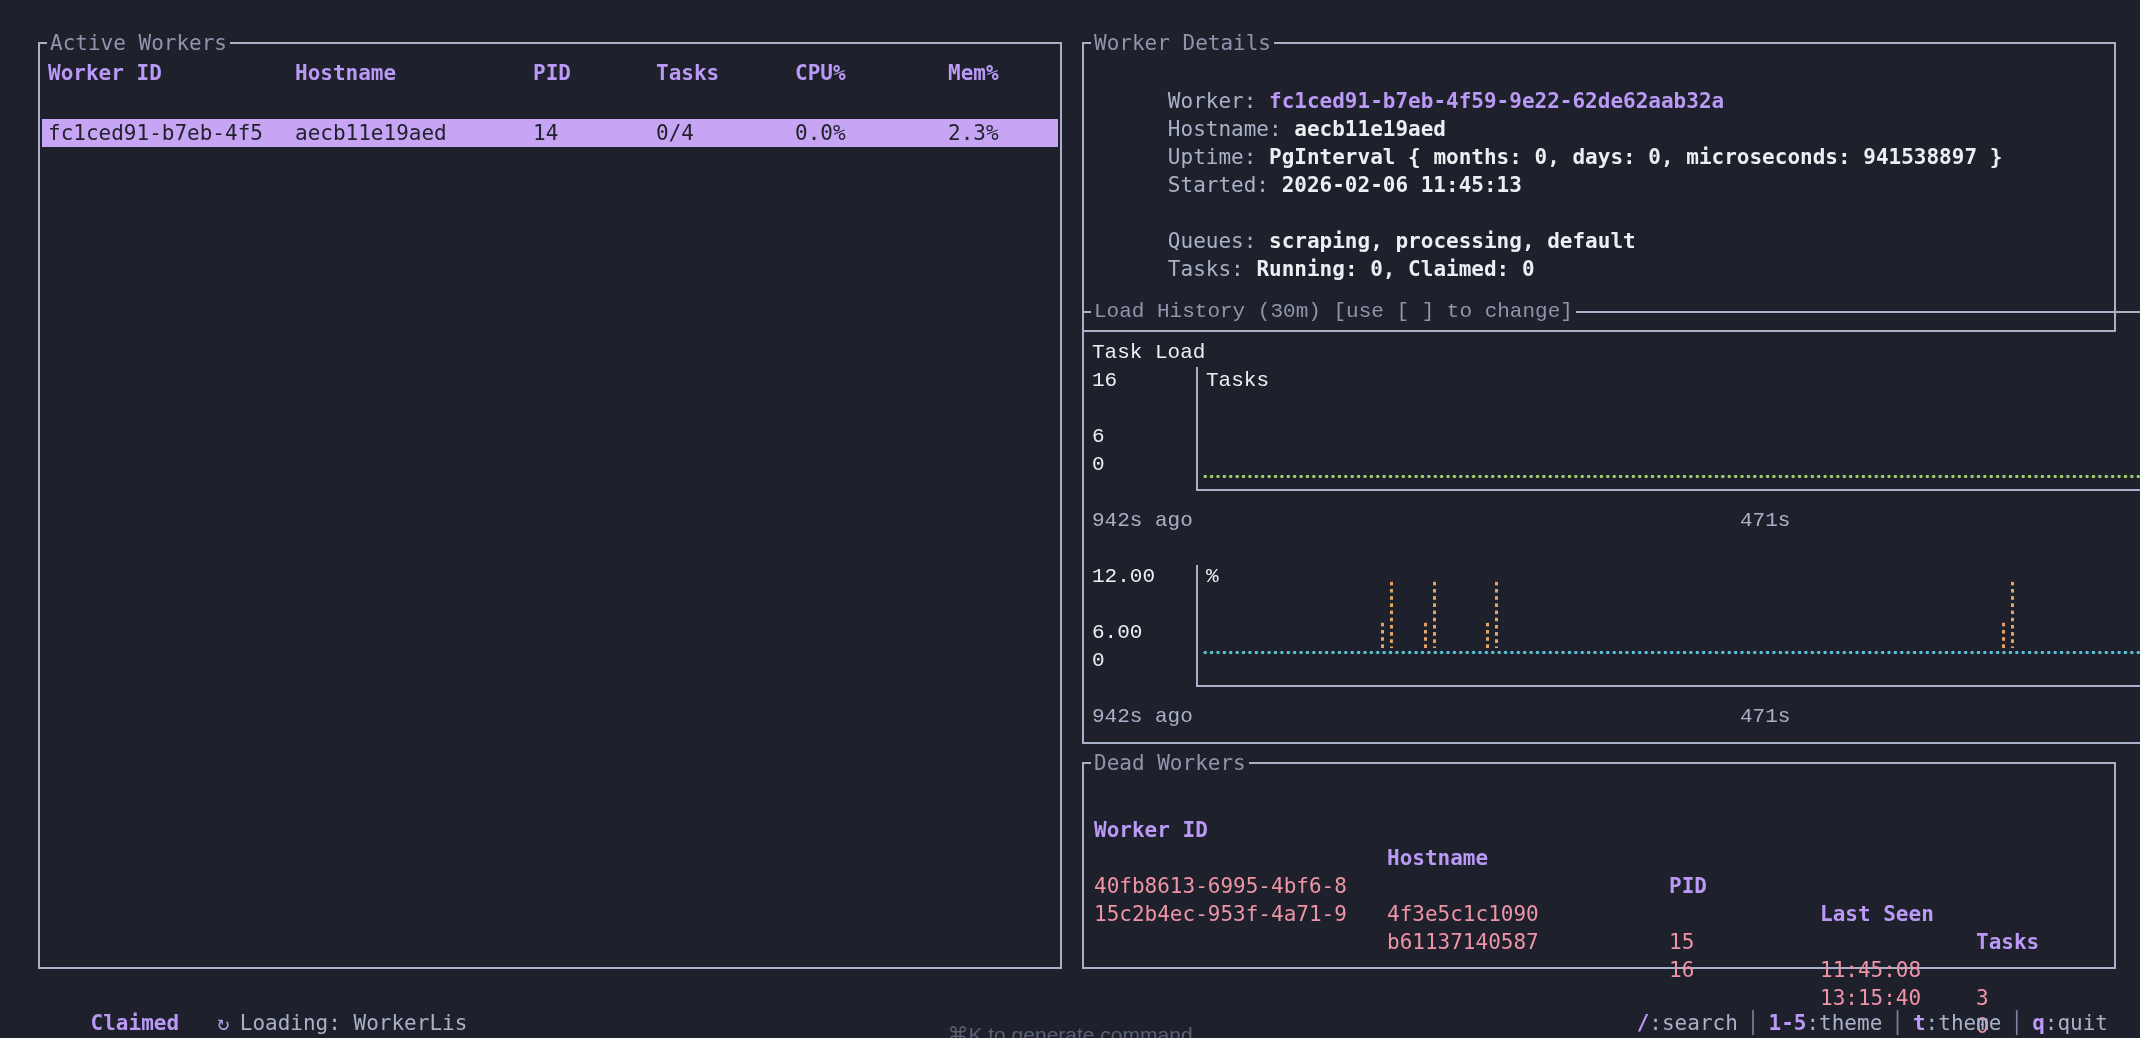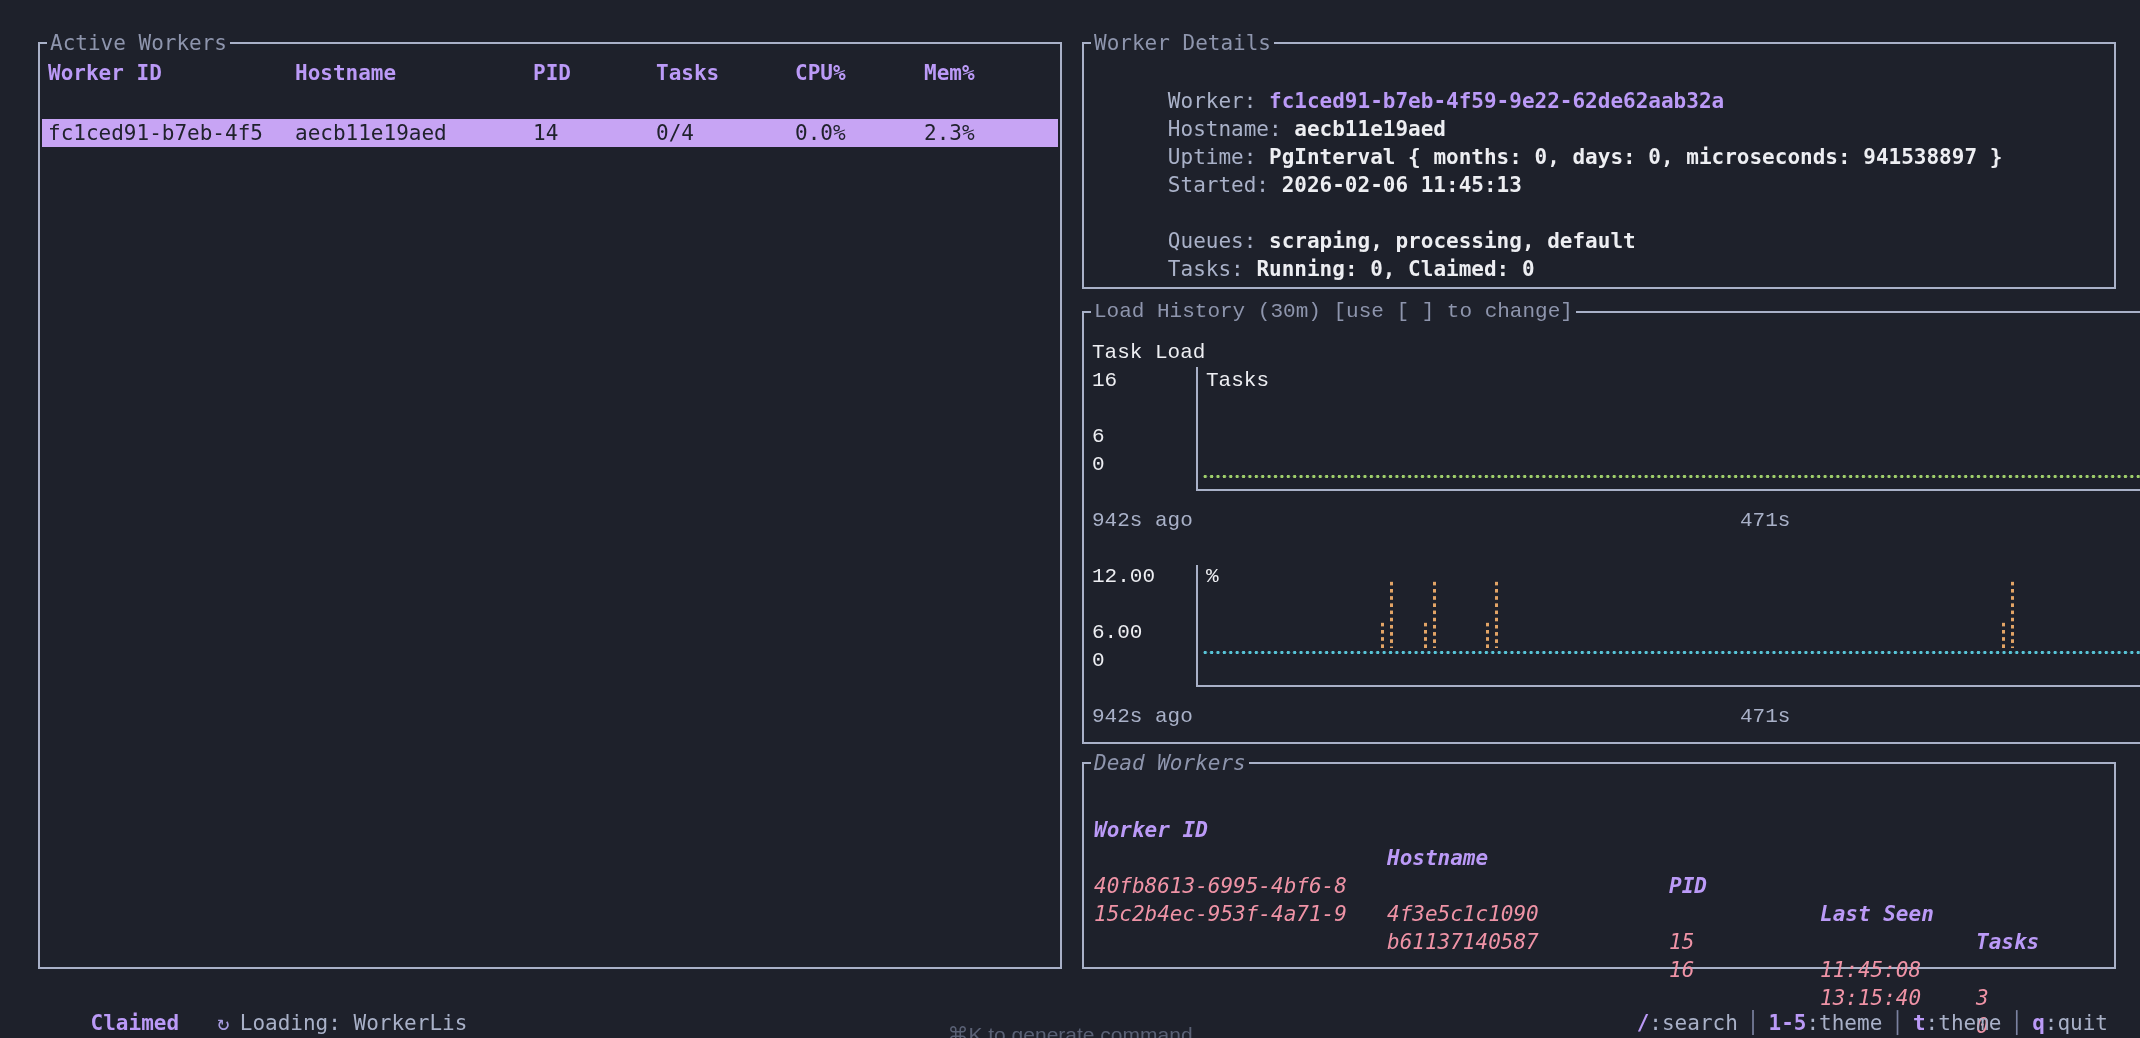--- a/index.html
+++ b/index.html
@@ -29,23 +29,23 @@
   .panel-title{
     position:absolute;top:-15px;left:7px;padding:0 3px;
     background:var(--bg);color:var(--title);white-space:nowrap;
   }
   
   #active-workers{left:38px;top:42px;width:1024px;height:927px;}
   .aw-row{position:absolute;left:2px;right:2px;height:28px;}
   .aw-head{top:15px;color:var(--purple);font-weight:bold;}
   .aw-sel{top:75px;background:var(--sel-bg);color:var(--sel-fg);}
   .aw-row span{position:absolute;white-space:pre;}
-  .c1{left:6px}.c2{left:253px}.c3{left:491px}.c4{left:614px}.c5{left:753px}.c6{left:882px}
-  
-  #worker-details{left:1082px;top:42px;width:1034px;height:247px;}
+  .c1{left:6px}.c2{left:253px}.c3{left:491px}.c4{left:614px}.c5{left:753px}.c6{left:906px}
+  
+  #worker-details{left:1082px;top:42px;width:1034px;height:290px;}
   .wd-line{position:absolute;left:8px;right:6px;height:28px;white-space:pre;}
   .wd-line .lbl{color:var(--label);}
   .wd-line .val{color:var(--bright);font-weight:bold;}
   .wd-line .val.purple{color:var(--purple);}
   
   #load-history{left:1082px;top:311px;width:1244px;height:433px;font-family:Liberation Mono, monospace;}
   .lh-abs{position:absolute;white-space:pre;}
   .chart-name{color:var(--bright);}
   .ytick{color:var(--bright);left:8px;}
   .legend{color:var(--bright);left:122px;}
@@ -64,21 +64,21 @@
   #spike-layer{position:absolute;left:112px;top:260px;height:112px;width:844px;}
   .spike{position:absolute;top:0;height:100%;}
   .spike-main,.spike-base{
     position:absolute;width:5px;
     background-image:radial-gradient(circle,var(--orange) 1.7px,transparent 1.9px);
     background-size:5px 7.2px;
   }
   .spike-main{top:7px;height:68px;left:0;}
   .spike-base{top:48px;height:28px;left:-9px;}
   
-  #dead-workers{left:1082px;top:762px;width:1034px;height:207px;font-style:italic;}
+  #dead-workers{left:1082px;top:762px;width:1034px;height:207px;}
   .dw-row{position:absolute;left:2px;right:2px;height:28px;white-space:pre;}
   .dw-head{top:24px;color:var(--purple);font-weight:bold;}
   .dw-r1{top:80px;color:var(--pink);}
   .dw-r2{top:108px;color:var(--pink);}
   .dw-row span{position:absolute;white-space:pre;}
   .d1{left:8px}.d2{left:301px}.d3{left:583px}.d4{left:734px}.d5{left:890px}
   
   #status-left{position:absolute;left:40px;top:981px;height:28px;white-space:pre;}
   #status-left .tab{color:var(--purple);font-weight:bold;}
   #status-left .spinner{color:#a79be0;margin:0 10px 0 38px;}

